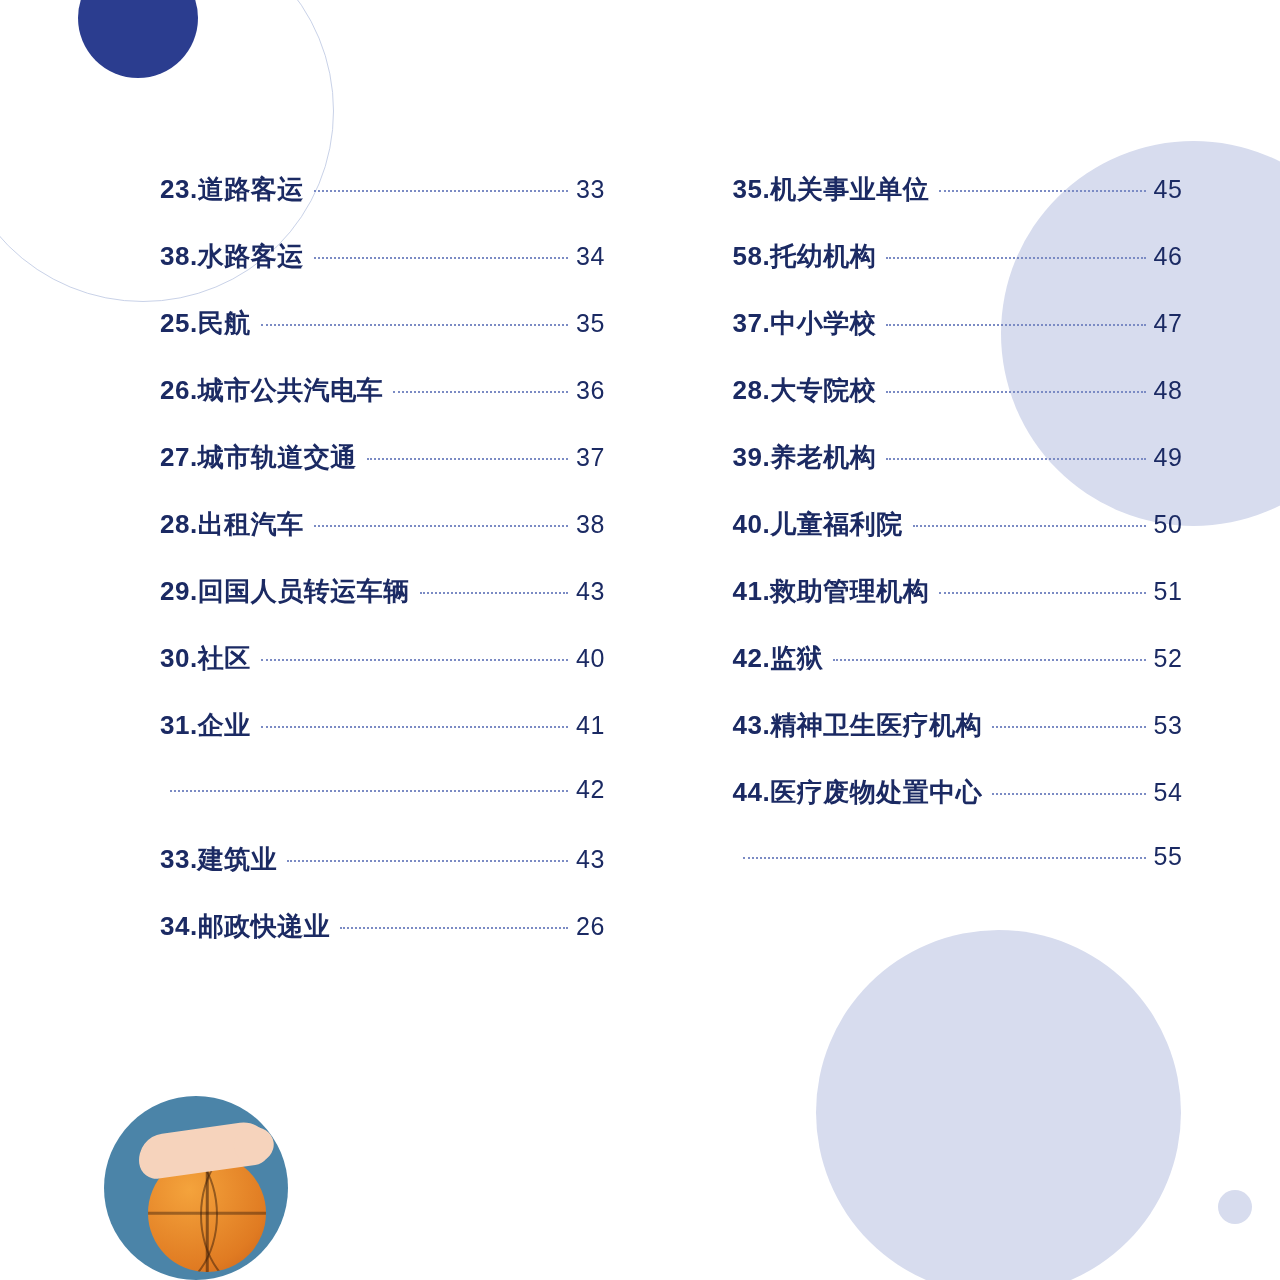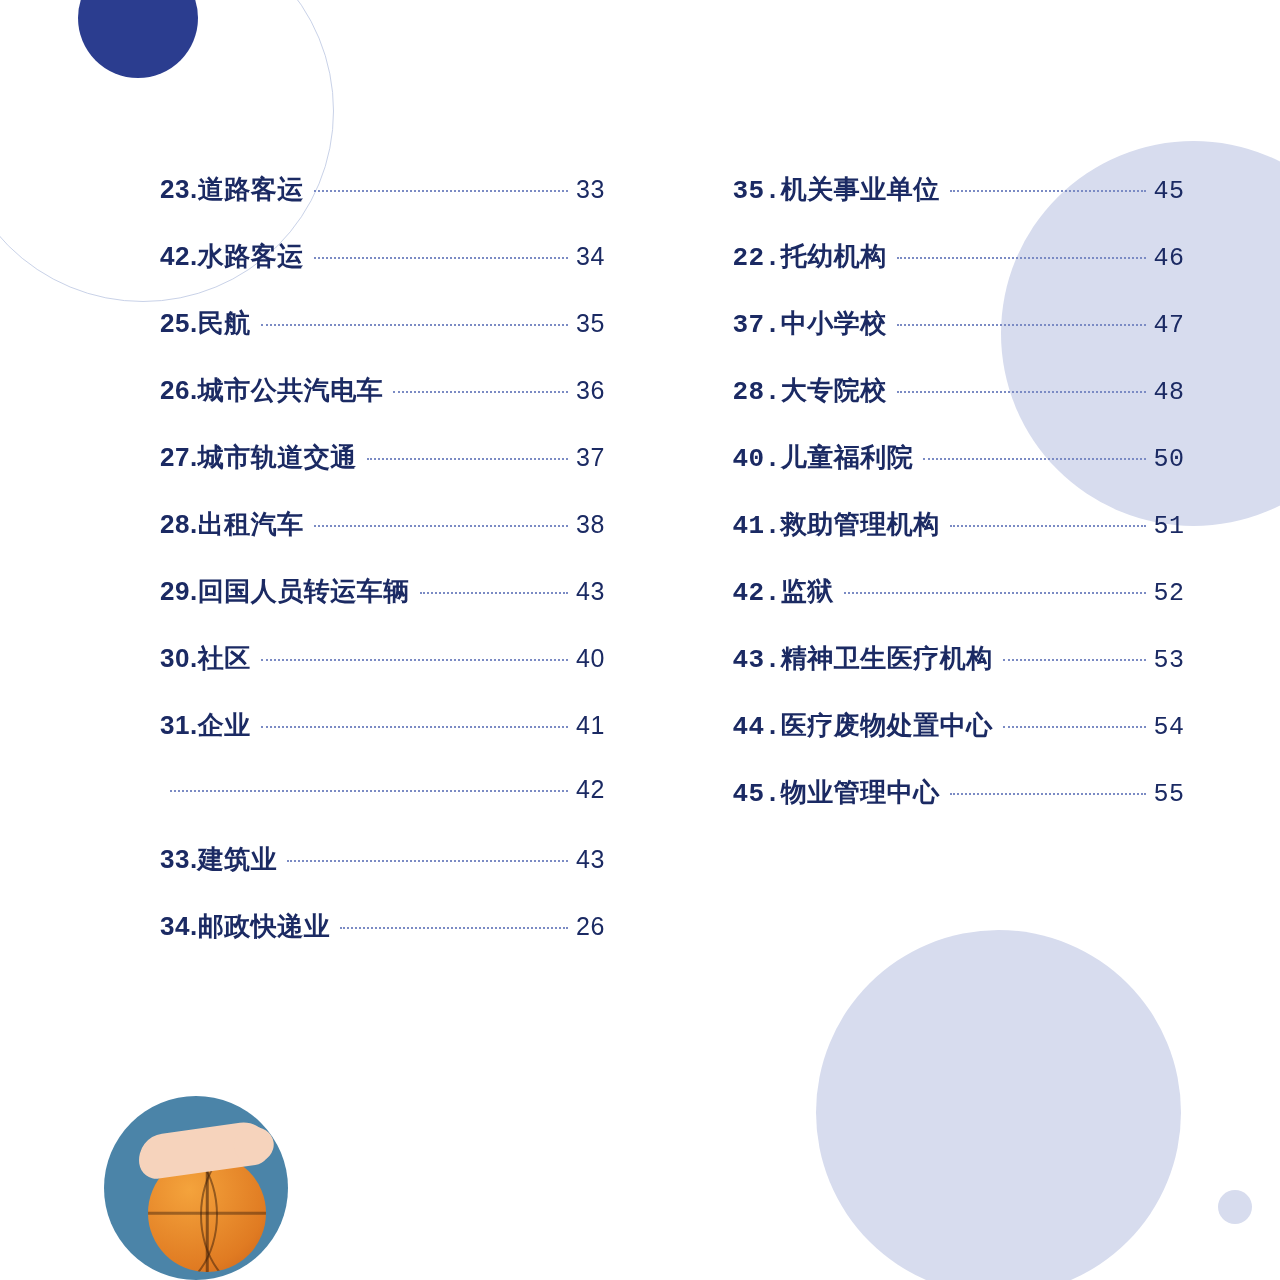--- a/index.html
+++ b/index.html
@@ -142,21 +142,21 @@
     left: 0;
     top: 172px;
     width: 1280px;
     display: flex;
     gap: 0;
   }
   .toc-col {
     position: relative;
   }
   .col-left { width: 640px; padding-left: 160px; }
-  .col-right { width: 640px; padding-left: 25px; font-family: Liberation Mono, monospace; }
+  .col-right { width: 640px; padding-left: 25px; }
 
   .toc-item {
     display: flex;
     align-items: baseline;
     height: 67px;
     color: #1b2a63;
     font-size: 25px;
     letter-spacing: 0.5px;
     white-space: nowrap;
   }
@@ -202,21 +202,21 @@
 
   <div class="toc">
 
     <div class="toc-col col-left">
       <div class="toc-item">
         <span class="toc-label">23.道路客运</span>
         <span class="toc-dots"></span>
         <span class="toc-page">33</span>
       </div>
       <div class="toc-item">
-        <span class="toc-label">42.水路客运</span>
+        <span class="toc-label">38.水路客运</span>
         <span class="toc-dots"></span>
         <span class="toc-page">34</span>
       </div>
       <div class="toc-item">
         <span class="toc-label">25.民航</span>
         <span class="toc-dots"></span>
         <span class="toc-page">35</span>
       </div>
       <div class="toc-item">
         <span class="toc-label">26.城市公共汽电车</span>
@@ -264,35 +264,40 @@
       </div>
     </div>
 
     <div class="toc-col col-right">
       <div class="toc-item">
         <span class="toc-label">35.机关事业单位</span>
         <span class="toc-dots"></span>
         <span class="toc-page">45</span>
       </div>
       <div class="toc-item">
-        <span class="toc-label">22.托幼机构</span>
+        <span class="toc-label">58.托幼机构</span>
         <span class="toc-dots"></span>
         <span class="toc-page">46</span>
       </div>
       <div class="toc-item">
         <span class="toc-label">37.中小学校</span>
         <span class="toc-dots"></span>
         <span class="toc-page">47</span>
       </div>
       <div class="toc-item">
         <span class="toc-label">28.大专院校</span>
         <span class="toc-dots"></span>
         <span class="toc-page">48</span>
       </div>
       <div class="toc-item">
+        <span class="toc-label">39.养老机构</span>
+        <span class="toc-dots"></span>
+        <span class="toc-page">49</span>
+      </div>
+      <div class="toc-item">
         <span class="toc-label">40.儿童福利院</span>
         <span class="toc-dots"></span>
         <span class="toc-page">50</span>
       </div>
       <div class="toc-item">
         <span class="toc-label">41.救助管理机构</span>
         <span class="toc-dots"></span>
         <span class="toc-page">51</span>
       </div>
       <div class="toc-item">
@@ -304,20 +309,19 @@
         <span class="toc-label">43.精神卫生医疗机构</span>
         <span class="toc-dots"></span>
         <span class="toc-page">53</span>
       </div>
       <div class="toc-item">
         <span class="toc-label">44.医疗废物处置中心</span>
         <span class="toc-dots"></span>
         <span class="toc-page">54</span>
       </div>
       <div class="toc-item">
-        <span class="toc-label">45.物业管理中心</span>
         <span class="toc-dots"></span>
         <span class="toc-page">55</span>
       </div>
     </div>
 
   </div>
 </div>
 
 </body></html>

